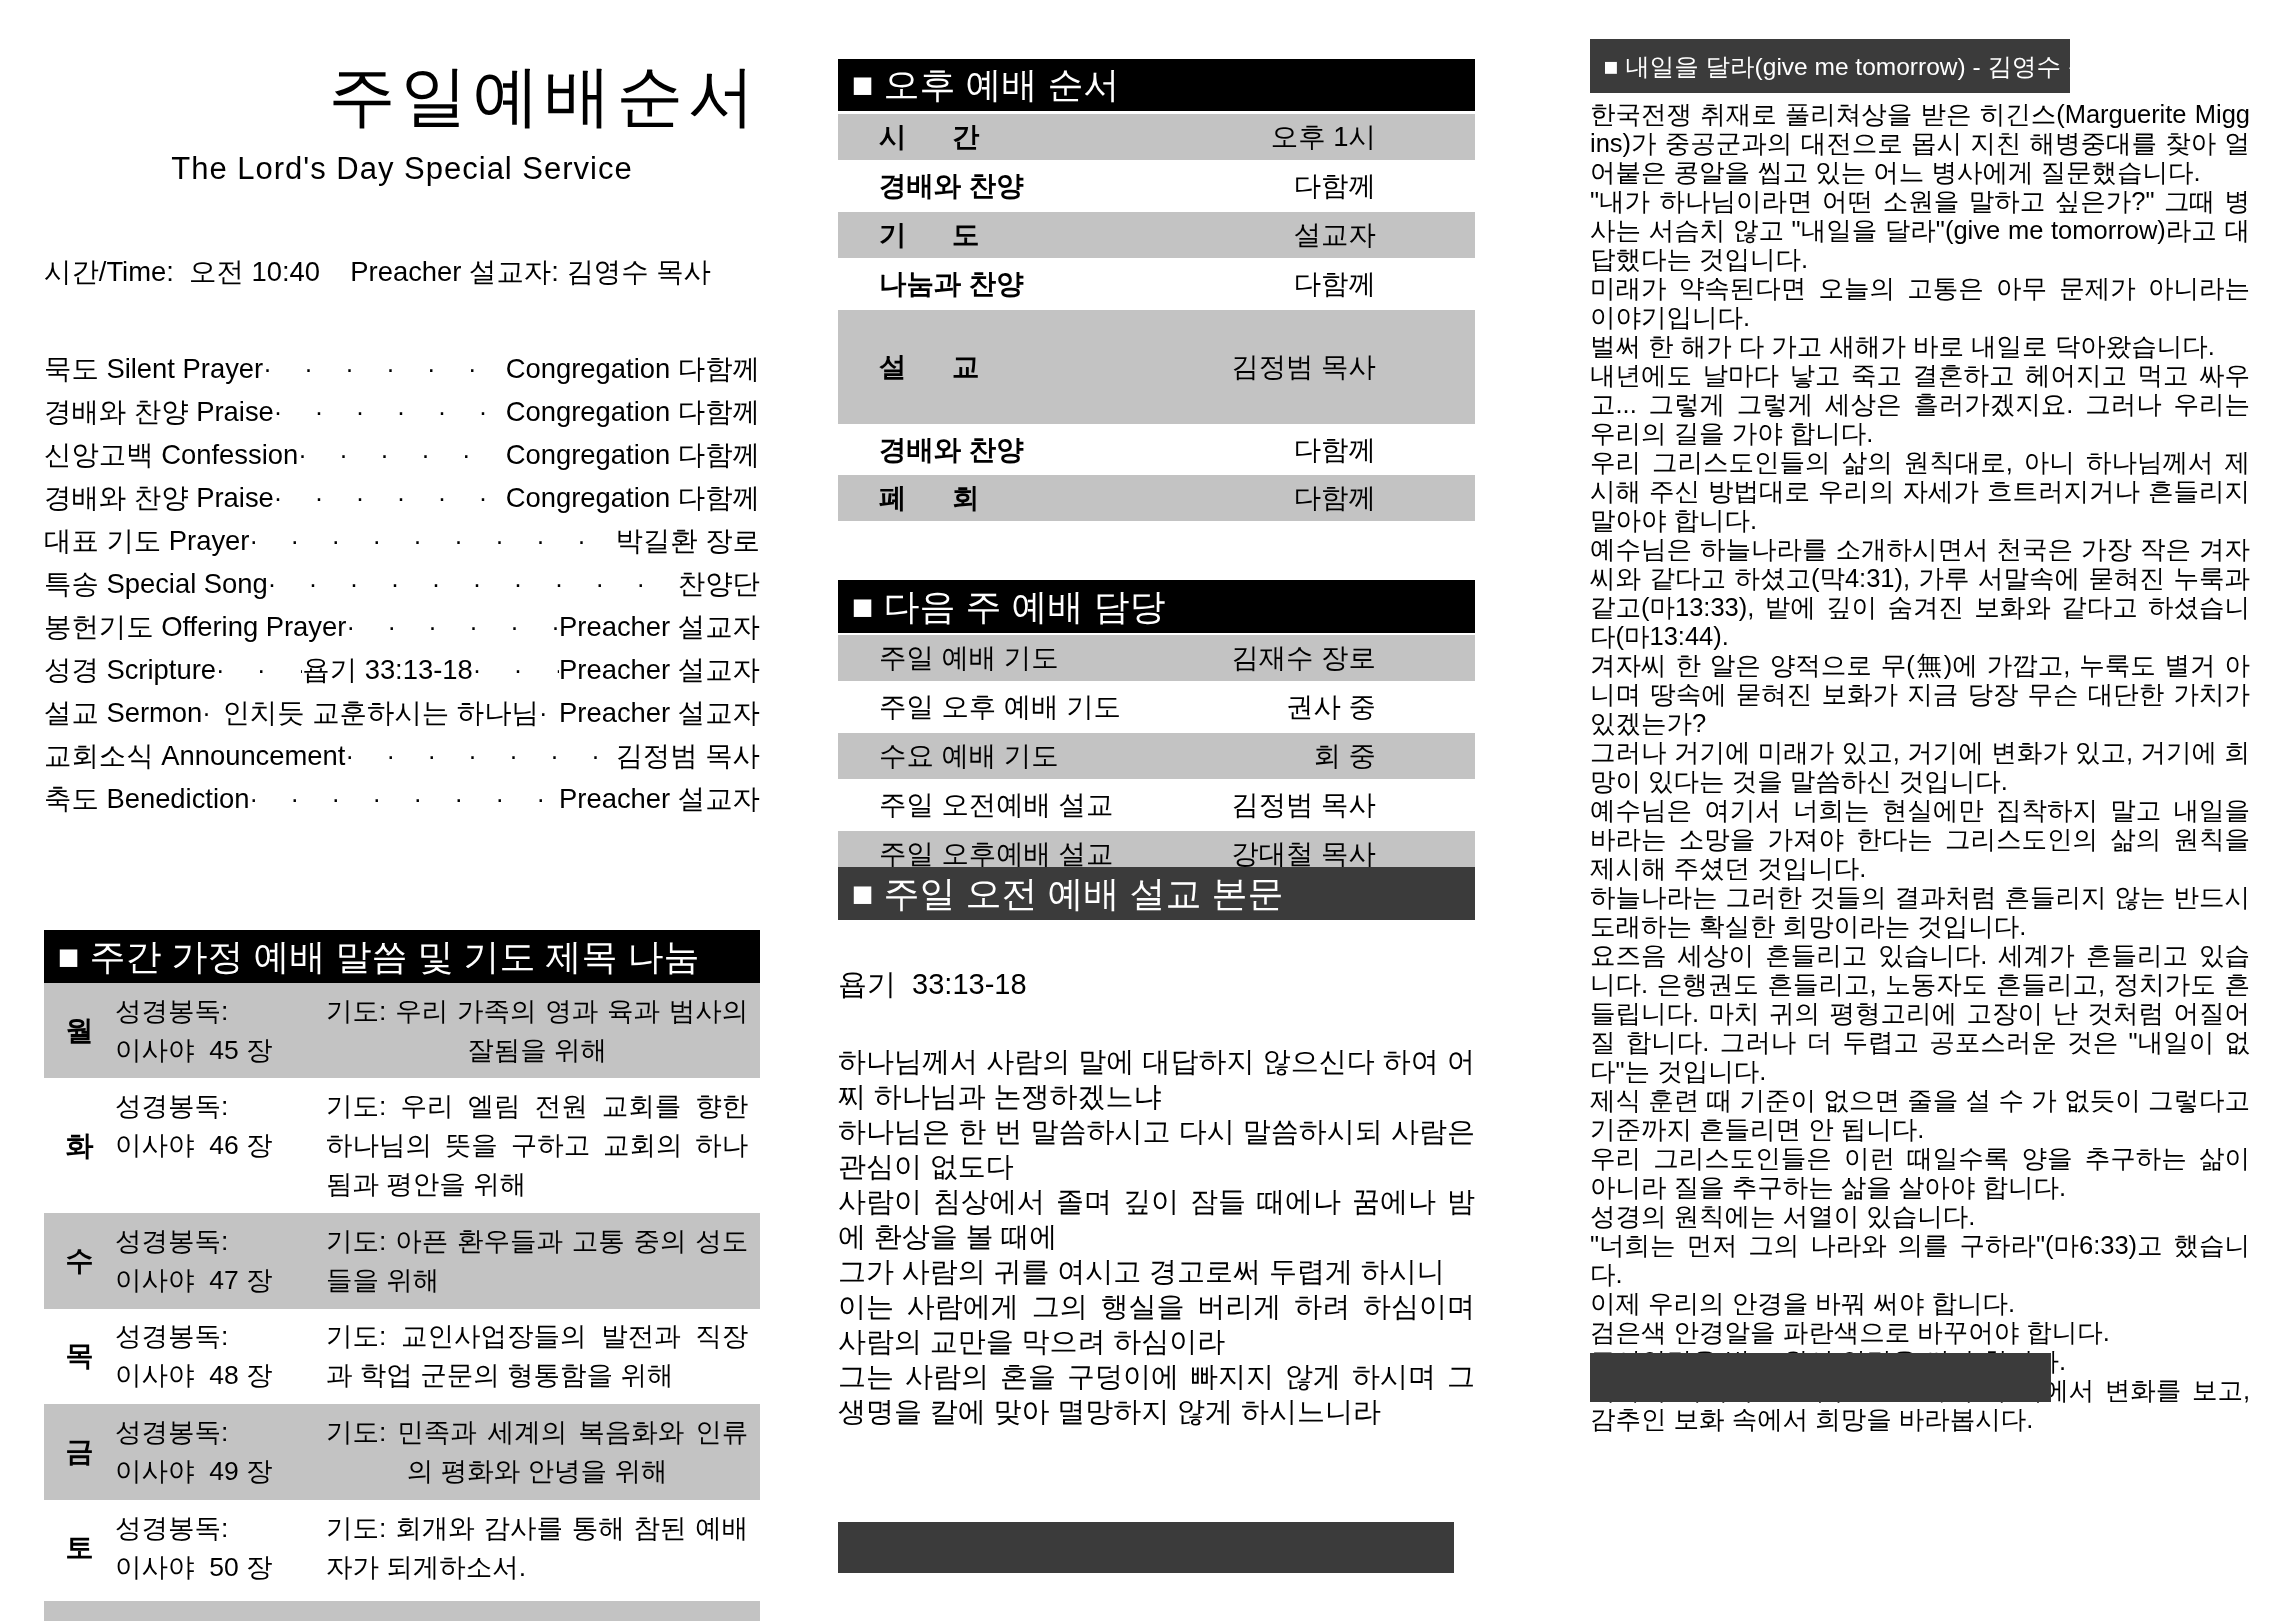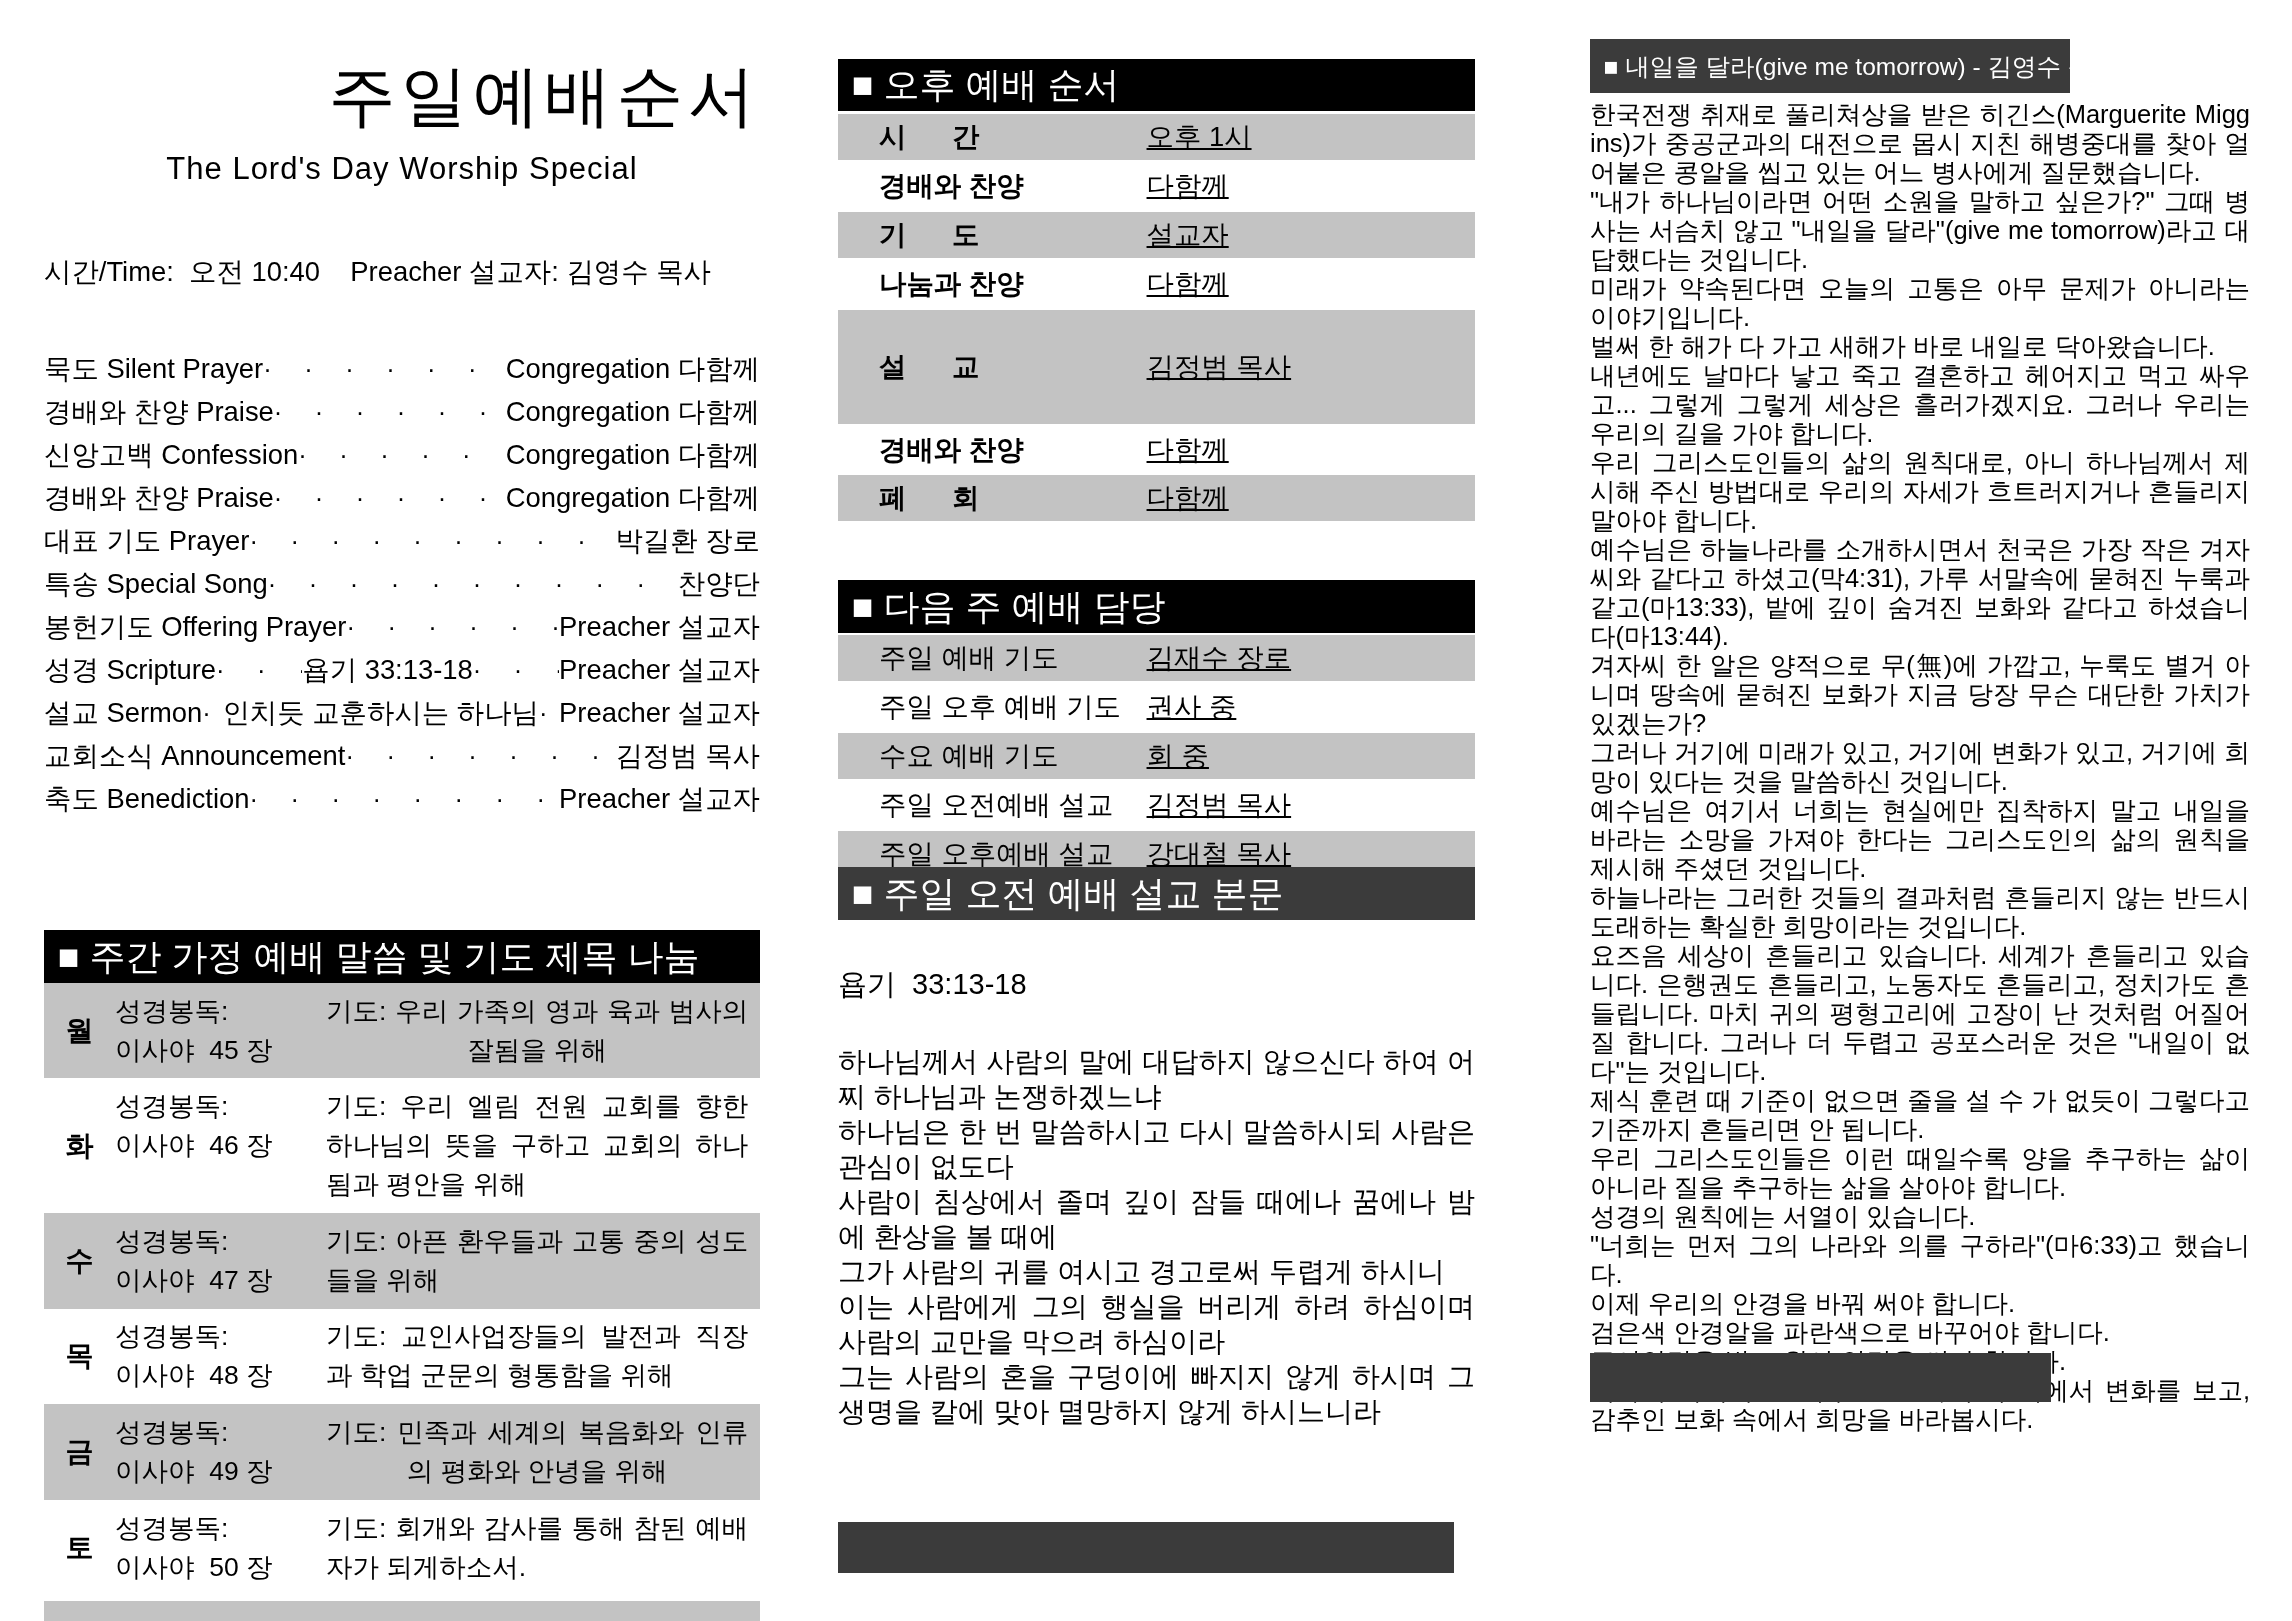--- a/index.html
+++ b/index.html
@@ -38,41 +38,41 @@
 
   
   .block { position:absolute; left:0; width:100%; }
   #pm-table   { top:19.6px; }
   #nw-table   { top:541px; }
   #sermon-txt { top:828px; }
   .svc-row { display:flex; align-items:center; margin-top:2.9px; height:46px; font-size:27.4px; }
   .svc-row.gray { background:#c3c3c3; }
   .svc-row.tall { height:114px; }
   .svc-label { width:42%; padding-left:41px; font-weight:bold; white-space:pre-wrap; }
-  .svc-value { width:36%; text-align:left;text-decoration:underline; }
+  .svc-value { width:36%; text-align:right; }
   .plain .svc-label { font-weight:normal; }
   .reference { font-size:29px; margin-top:45px; white-space:pre-wrap; }
   .verses { margin-top:39px; }
   .verse { margin:0; font-size:28px; line-height:35px; text-align:justify; word-break:break-all; }
   #c2-bottom-bar { position:absolute; bottom:0; left:0; width:616px; height:51px; background:#3b3b3b; }
 
   
   #article-header { width:453px; white-space:nowrap; font-size:24.5px; padding:12.7px 13.7px; min-width:431px; }
   .article-body { margin-top:7px; }
   .apara { margin:0; font-size:25.5px; line-height:29px; text-align:justify; word-break:break-all; }
   #c3-bottom-bar { position:absolute; bottom:0; left:0; width:461px; height:49px; background:#3b3b3b; }
 </style>
 </head>
 <body>
 
 <div class="page">
 
   <div class="col" id="col1">
     <h1 class="main-title">주일예배순서</h1>
-    <div class="sub-title">The Lord's Day Worship Special</div>
+    <div class="sub-title">The Lord's Day Special Service</div>
 
     <div class="info-line">
       <span>시간/Time:  오전 10:40</span>
       <span>Preacher 설교자: 김영수 목사</span>
     </div>
 
     <div class="worship">
       <div class="wrow">
           <span>묵도 Silent Prayer</span>
           <span class="dots"></span>

